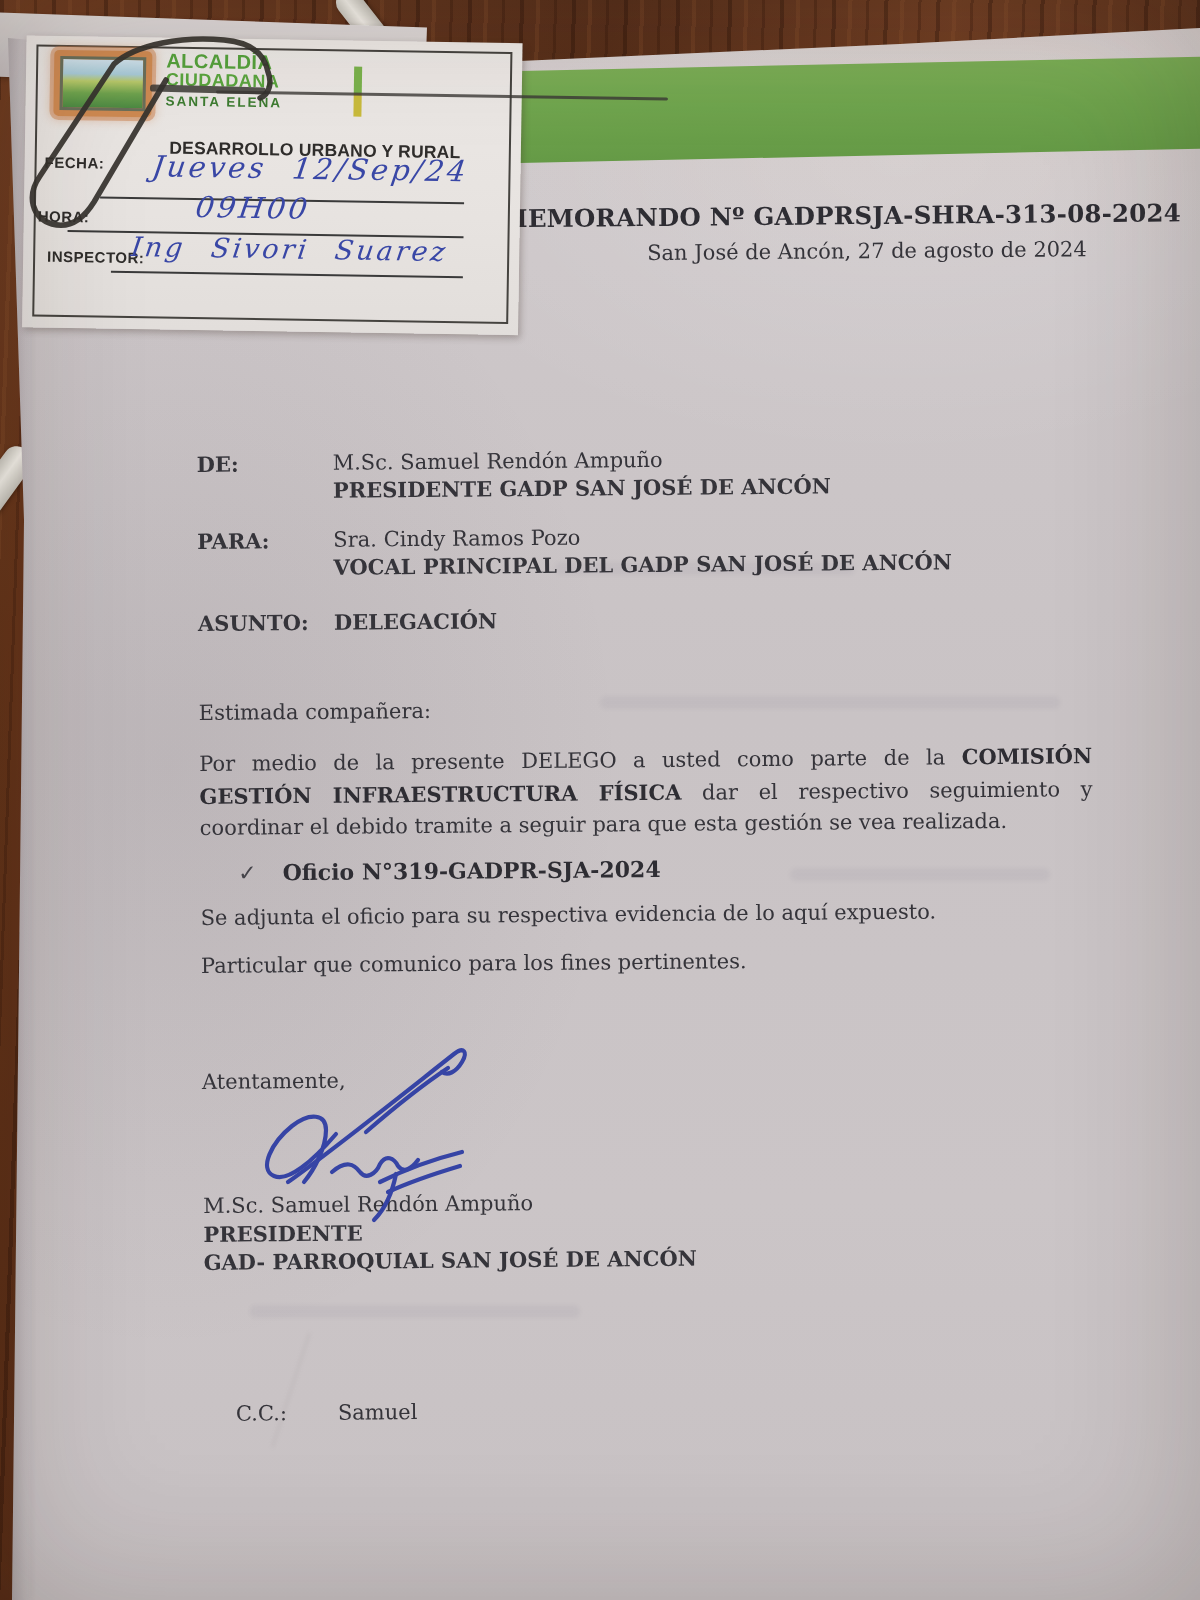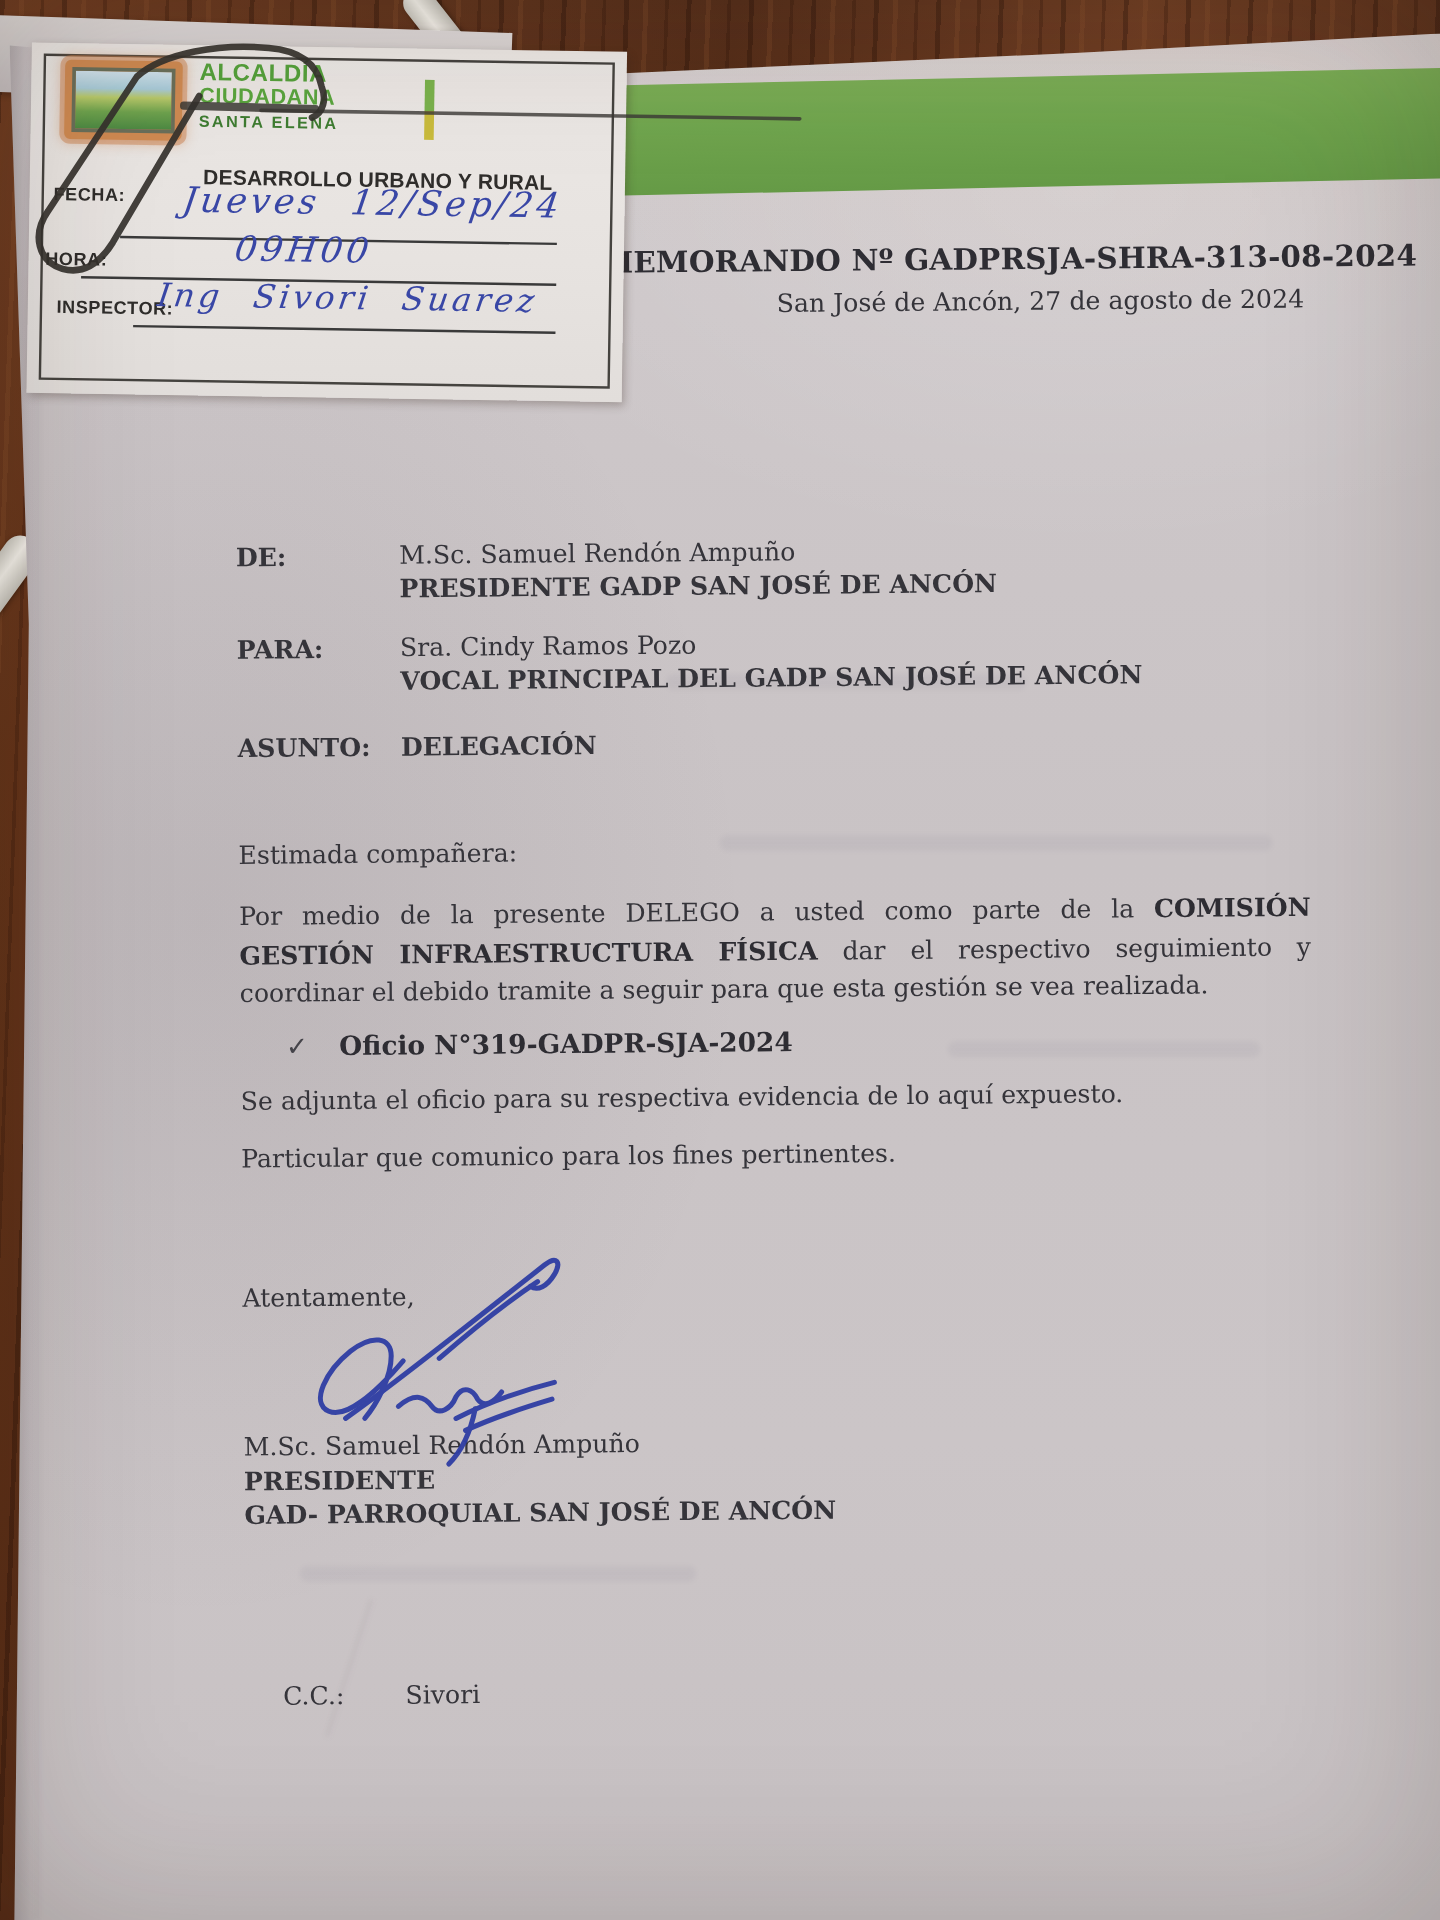--- a/index.html
+++ b/index.html
@@ -164,21 +164,21 @@
       <div class="line" style="top:1066px;">Atentamente,</div>
 
       <div class="signer" style="top:1188px;">
         <div class="nm">M.Sc. Samuel Rendón Ampuño</div>
         <div class="b">PRESIDENTE</div>
         <div class="b">GAD- PARROQUIAL SAN JOSÉ DE ANCÓN</div>
       </div>
 
       <div class="ccrow" style="top:1398px;">
         <div class="cclab">C.C.:</div>
-        <div class="ccval">Sivori</div>
+        <div class="ccval">Samuel</div>
       </div>
 
     </div>
   </div>
 
   <div class="stamp-card">
     <div class="stamp-border"></div>
     <div class="logo">
       <div class="pic"></div>
     </div>

